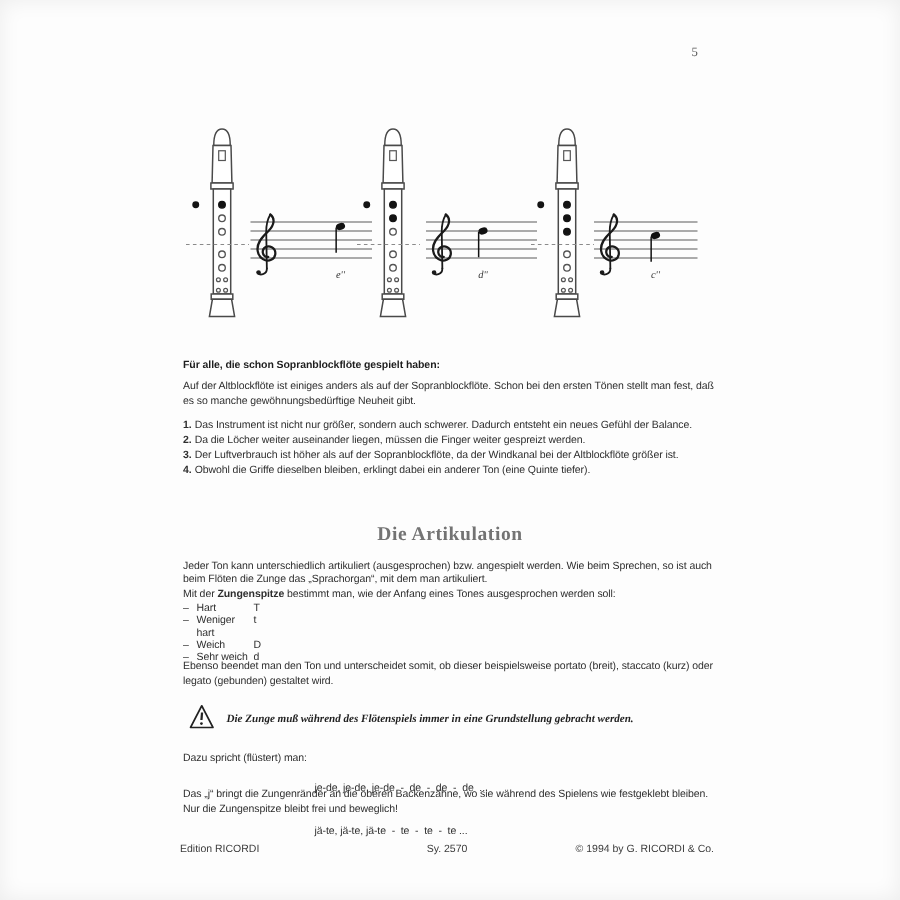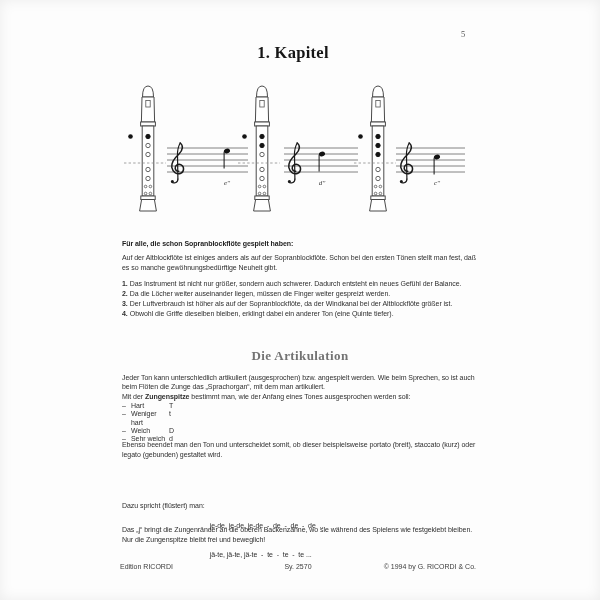--- a/index.html
+++ b/index.html
@@ -45,21 +45,20 @@
   #footer .f-center{flex:1;text-align:center;}
   #footer .f-right{flex:1;text-align:right;}
 </style>
 </head>
 <body>
 
 <div id="page">
 
   <div class="pagenum">5</div>
 
-  <h1 class="title">1. Kapitel</h1>
 
   <div id="fingering-row">
       <svg width="48" height="132" viewBox="0 0 48 132" class="rec-svg" style="left: 121px; top: 0px;">
         <path fill="#fff" stroke="#4a4a4a" stroke-width="1" d="M21.5 13 Q21.5 2 27 2 Q32.5 2 32.5 13 Z"></path>
         <polygon fill="#fff" stroke="#4a4a4a" stroke-width="1" points="21,13 33,13 33.6,38 20.4,38"></polygon>
         <rect x="24.8" y="16.5" width="4.4" height="6.5" fill="none" stroke="#555" stroke-width="0.8"></rect>
         <rect fill="#fff" stroke="#4a4a4a" stroke-width="1" x="19.6" y="38" width="14.8" height="4"></rect>
         <rect fill="#fff" stroke="#4a4a4a" stroke-width="1" x="21.2" y="42" width="11.6" height="70"></rect>
         <rect fill="#fff" stroke="#4a4a4a" stroke-width="1" x="19.8" y="112" width="14.4" height="3.5"></rect>
         <polygon fill="#fff" stroke="#4a4a4a" stroke-width="1" points="20.6,115.5 33.4,115.5 35.4,127 18.6,127"></polygon>
@@ -199,20 +198,28 @@
       </div>
       <div class="art-row">
         <span class="art-dash">–</span>
         <span class="art-label">Sehr weich</span>
         <span class="art-letter">d</span>
       </div>
     </div>
 
   <div class="tblock" id="para2">Ebenso beendet man den Ton und unterscheidet somit, ob dieser beispielsweise portato (breit), staccato (kurz) oder legato (gebunden) gestaltet wird.</div>
 
+  <div id="warning">
+    <svg width="17" height="18" viewBox="0 0 17 18">
+      <path d="M8.5 1.5 L16 16 L1 16 Z" fill="none" stroke="#222" stroke-width="1.1" stroke-linejoin="round"></path>
+      <line x1="8.7" y1="6" x2="8.3" y2="11" stroke="#222" stroke-width="1.5"></line>
+      <circle cx="8.3" cy="13.4" r="0.9" fill="#222"></circle>
+    </svg>
+    <span class="warn-text">Die Zunge muß während des Flötenspiels immer in eine Grundstellung gebracht werden.</span>
+  </div>
 
   <div class="tblock" id="speak">
     <span>Dazu spricht (flüstert) man:</span>
     <span class="speak-lines">
       <div>je-de, je-de, je-de  -  de  -  de  -  de  ...</div>
       <div>jä-te, jä-te, jä-te  -  te  -  te  -  te ...</div>
     </span>
   </div>
 
   <div class="tblock" id="para3">

